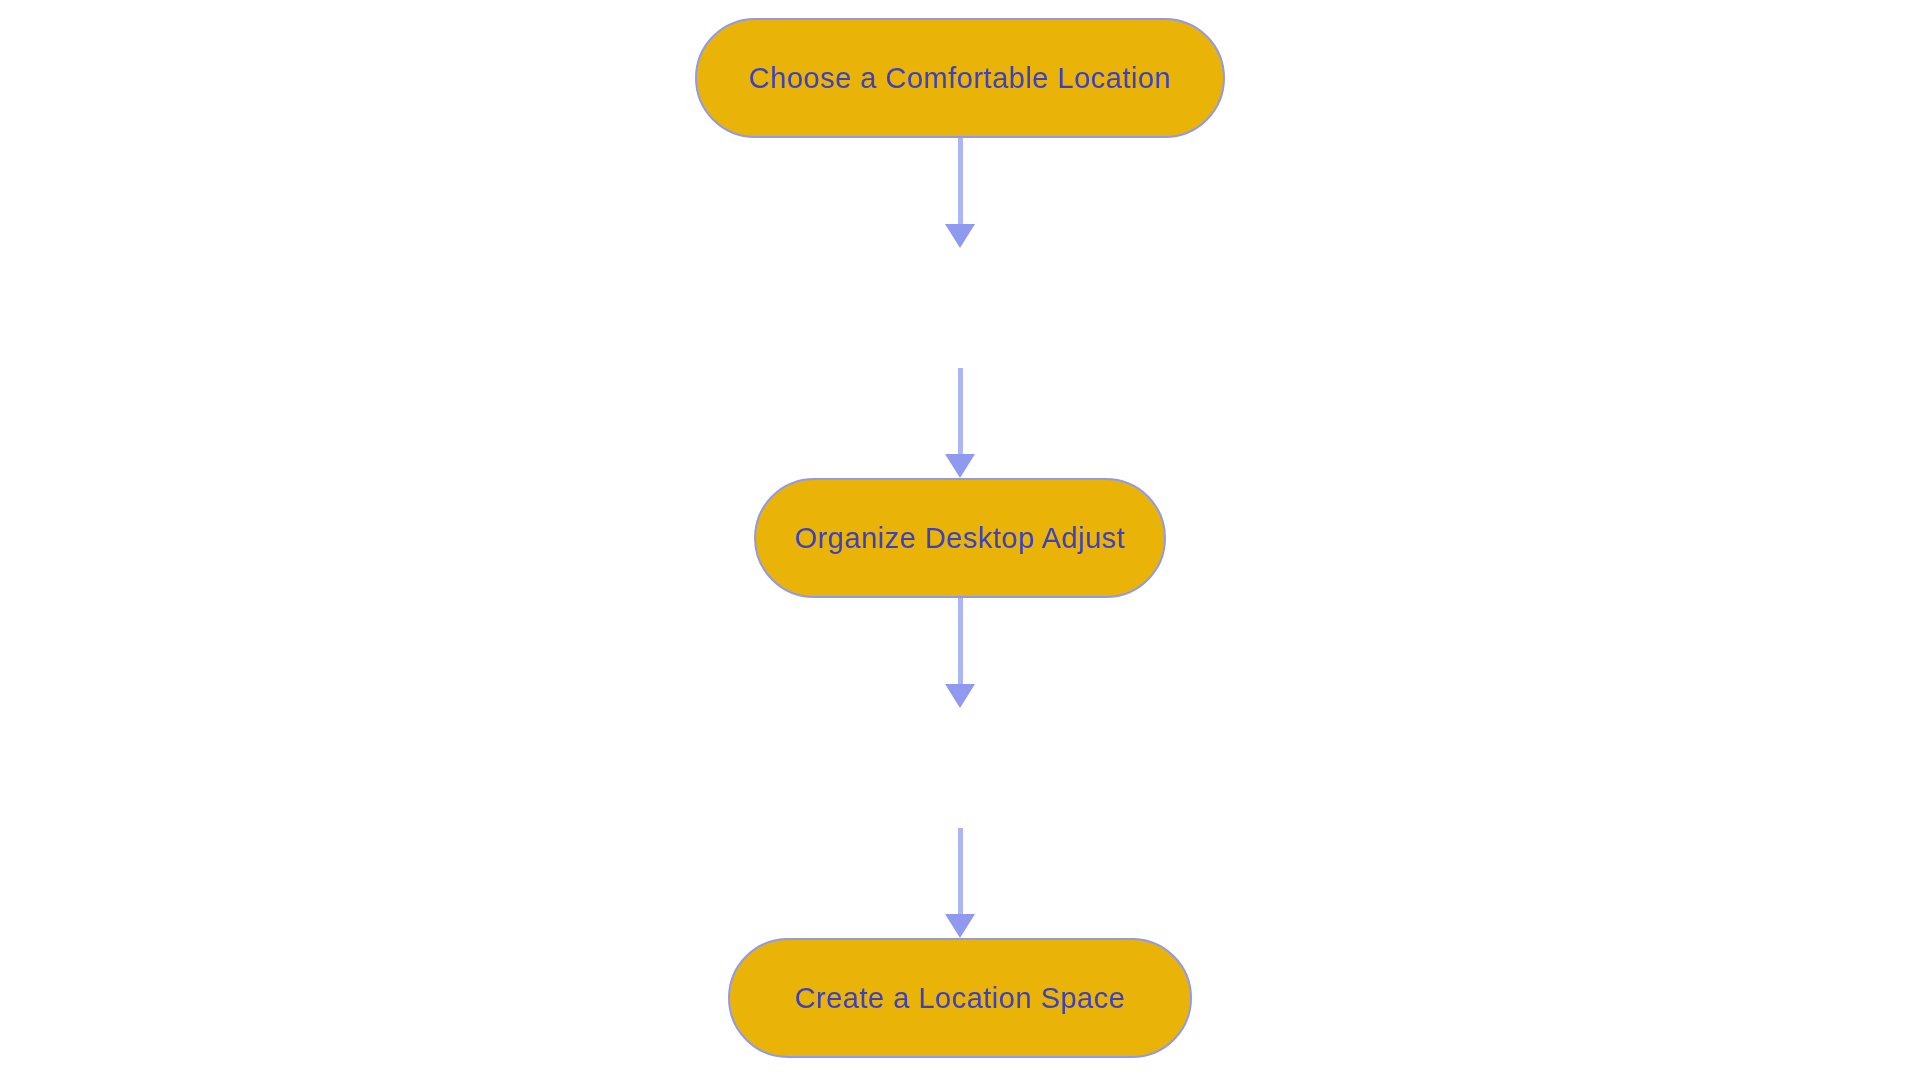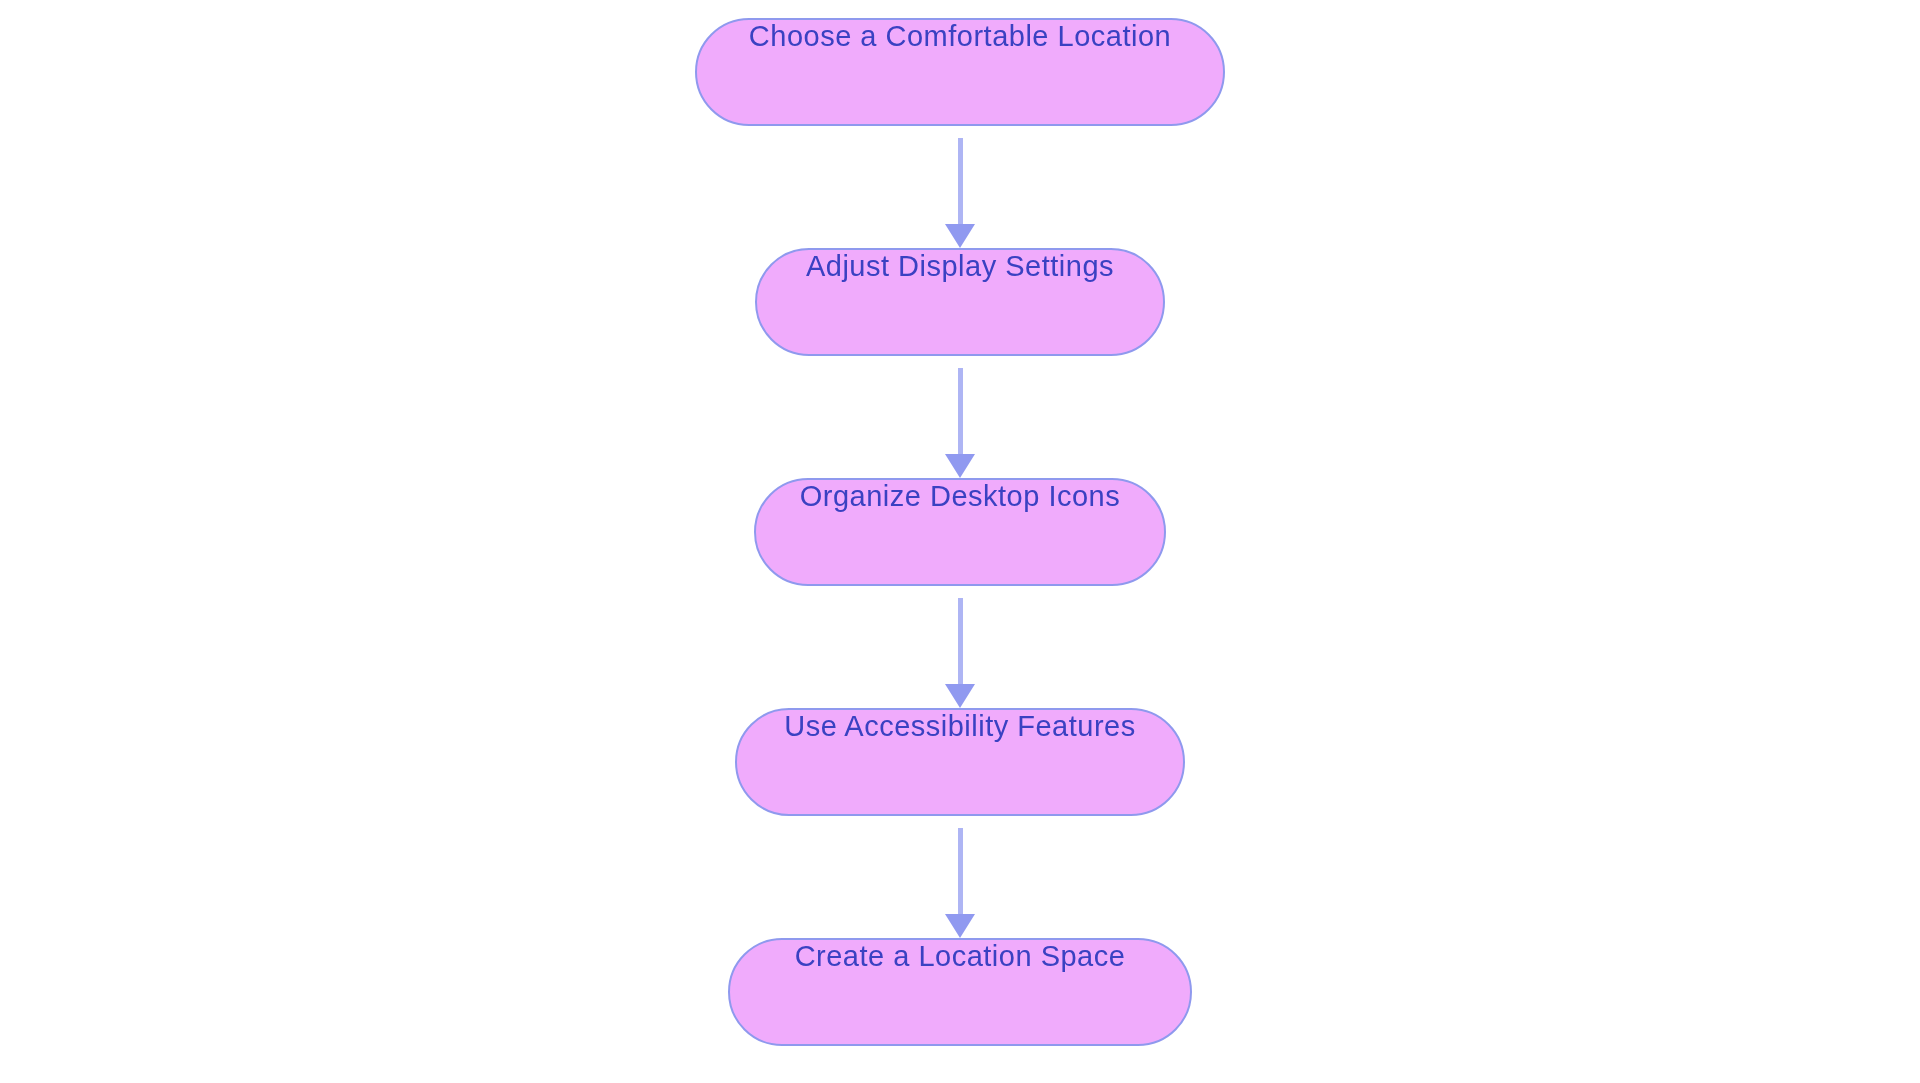--- a/index.html
+++ b/index.html
@@ -12,27 +12,27 @@
     position: relative;
     width: 1920px;
     height: 1083px;
     background: #ffffff;
     overflow: hidden;
   }
   .node {
     position: absolute;
     left: 50%;
     transform: translateX(-50%);
-    height: 108px;
+    height: 120px;
     border-radius: 60px;
-    background: #f0abfc;
+    background: #eab308;
     border: 2px solid #8f99ee;
     box-sizing: border-box;
     display: flex;
-    align-items: flex-start;
+    align-items: center;
     justify-content: center;
   }
   .node span {
     color: #3a41c2;
     font-size: 29px;
     letter-spacing: 0.5px;
     white-space: nowrap;
   }
   .n0 { top: 18px;  width: 530px; }
   .n1 { top: 248px; width: 410px; }
@@ -74,41 +74,35 @@
 
   <div class="node n0">
     <span>Choose a Comfortable Location</span>
   </div>
 
   <div class="arrow a0">
     <div class="shaft"></div>
     <div class="head"></div>
   </div>
 
-  <div class="node n1">
-    <span>Adjust Display Settings</span>
-  </div>
 
   <div class="arrow a1">
     <div class="shaft"></div>
     <div class="head"></div>
   </div>
 
   <div class="node n2">
-    <span>Organize Desktop Icons</span>
+    <span>Organize Desktop Adjust</span>
   </div>
 
   <div class="arrow a2">
     <div class="shaft"></div>
     <div class="head"></div>
   </div>
 
-  <div class="node n3">
-    <span>Use Accessibility Features</span>
-  </div>
 
   <div class="arrow a3">
     <div class="shaft"></div>
     <div class="head"></div>
   </div>
 
   <div class="node n4">
     <span>Create a Location Space</span>
   </div>
 

